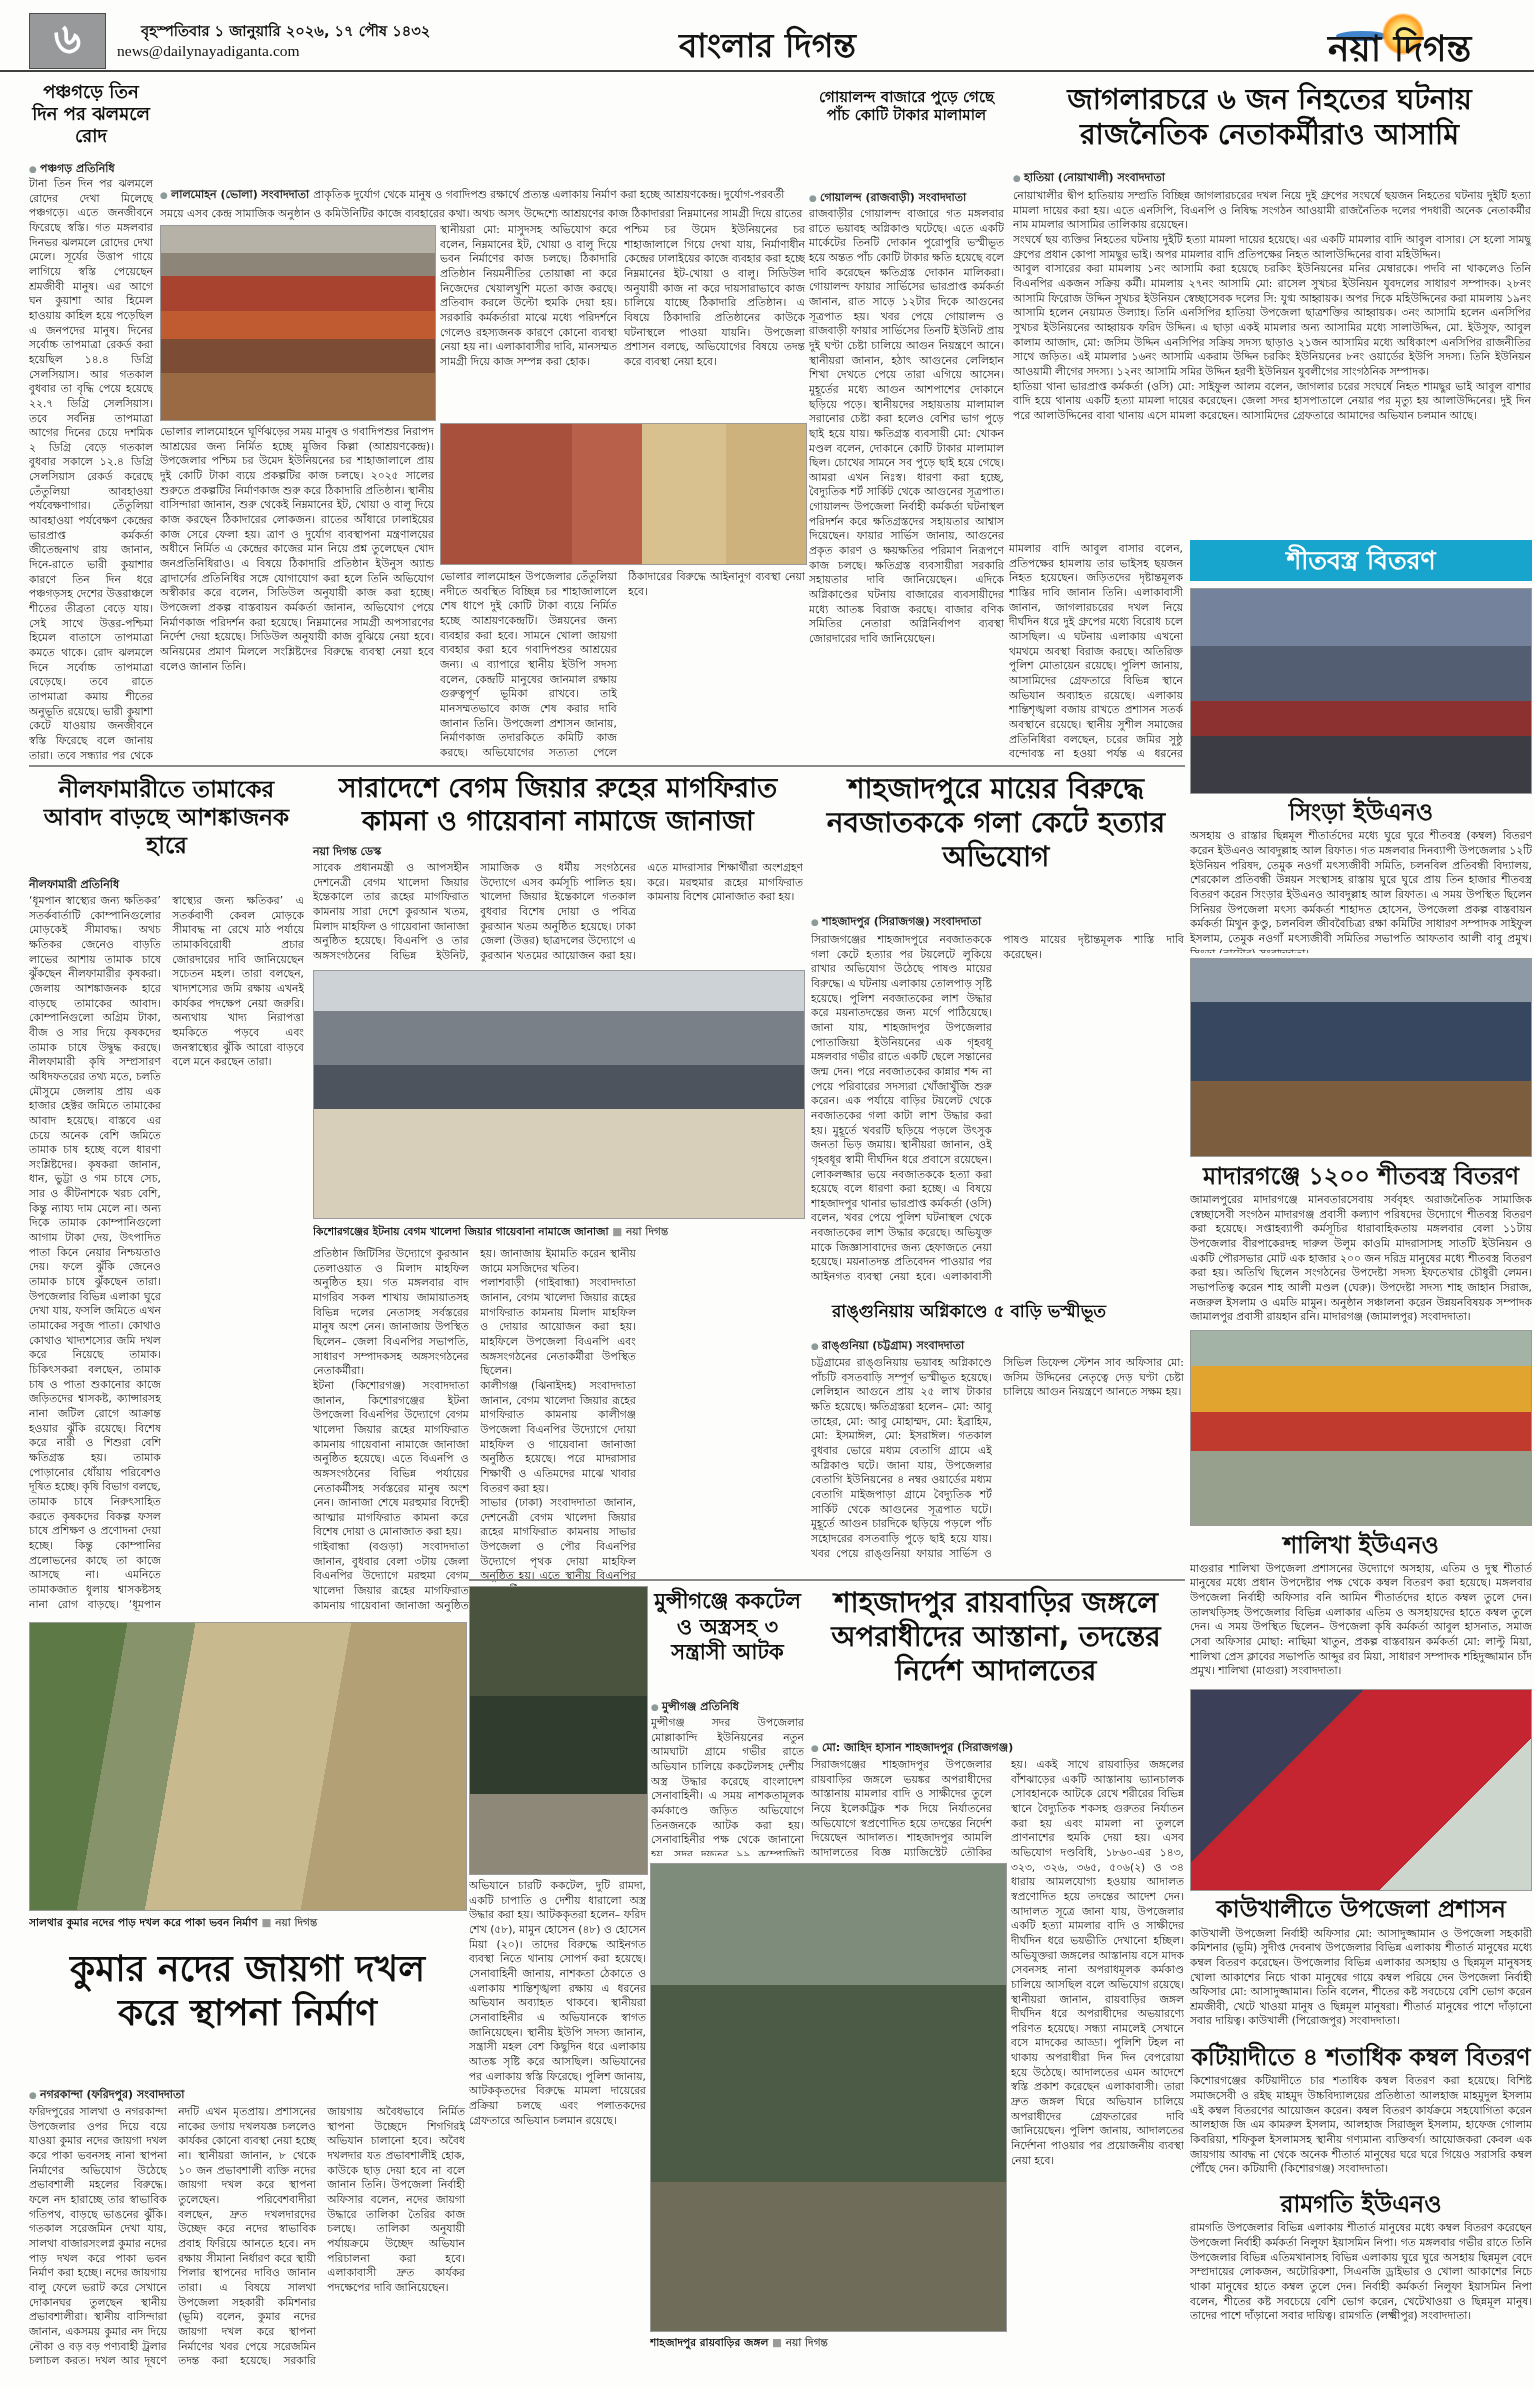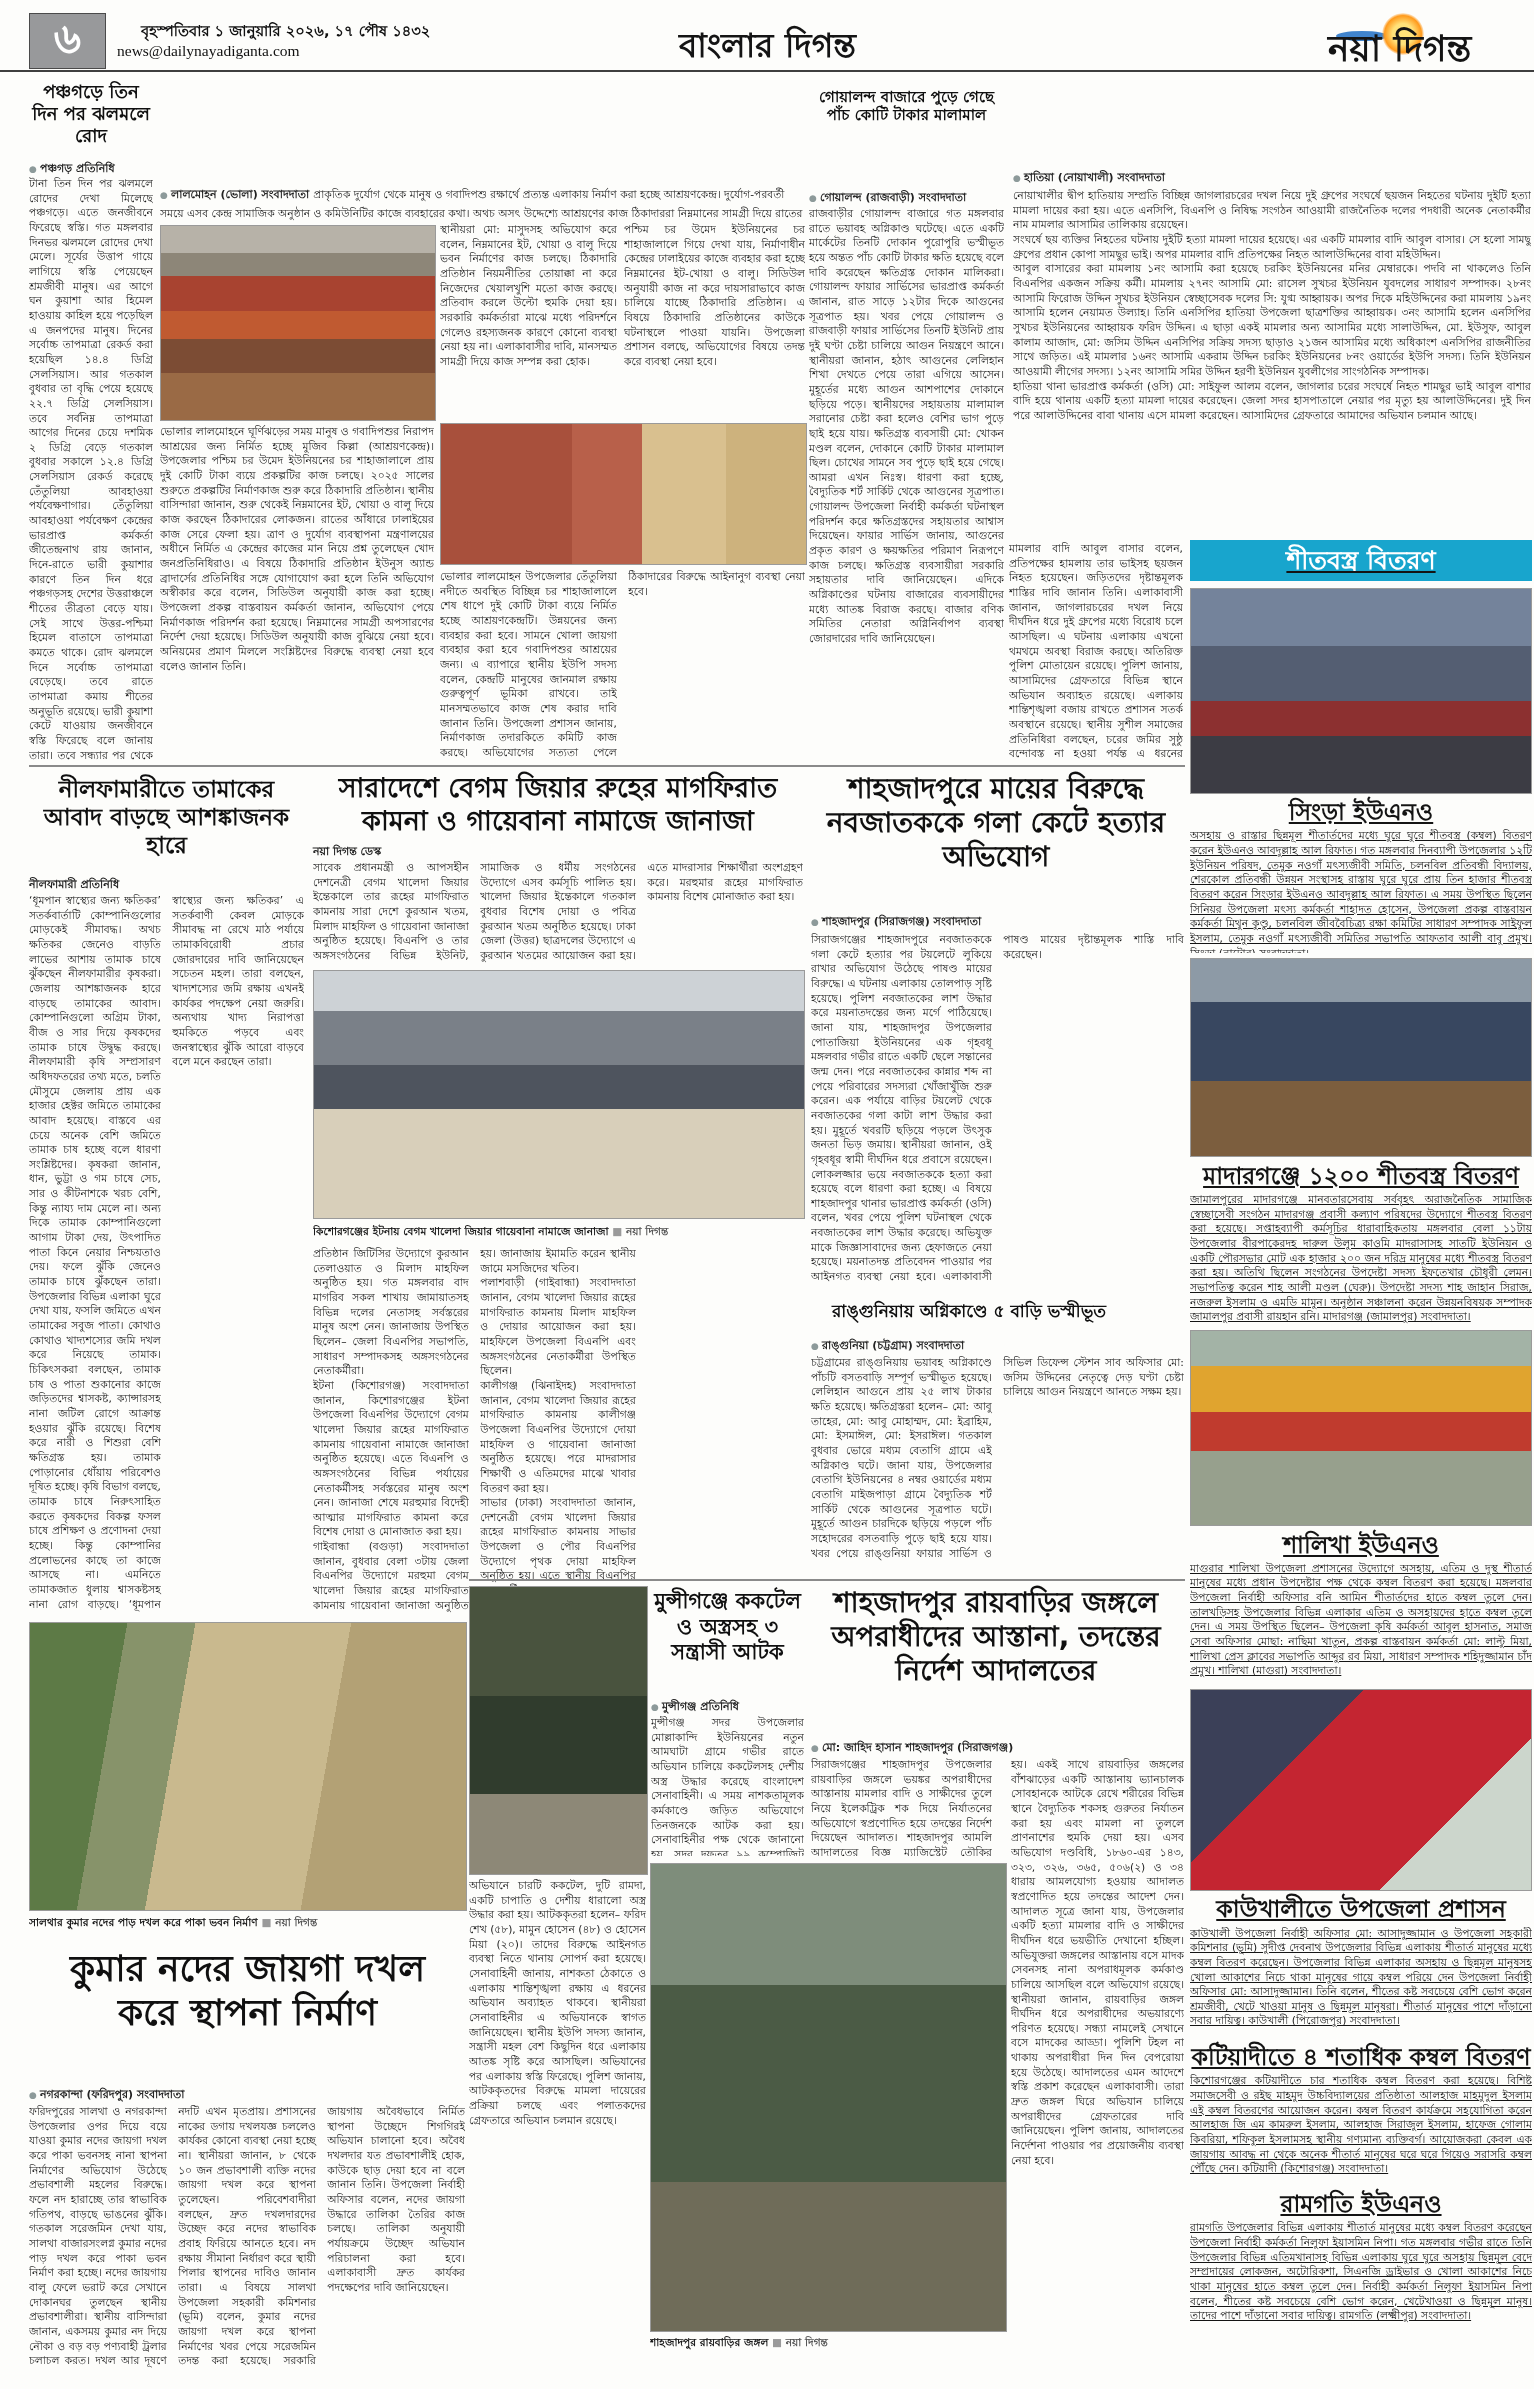--- a/index.html
+++ b/index.html
@@ -36,21 +36,21 @@
   .ph-brick{background:linear-gradient(90deg,#a8503c 0 36%,#b8604a 36% 55%,#d9c08f 55% 78%,#cdb27d 78% 100%);}
   .ph-janaza{background:linear-gradient(180deg,#cdd2d6 0 16%,#7a8088 16% 38%,#4e545e 38% 56%,#d8cfba 56% 100%);}
   .ph-s1{background:linear-gradient(180deg,#74839b 0 28%,#545e72 28% 55%,#8c3030 55% 72%,#3c3c44 72% 100%);}
   .ph-s2{background:linear-gradient(180deg,#8d9aa6 0 22%,#384760 22% 62%,#7c5e3e 62% 100%);}
   .ph-s3{background:linear-gradient(180deg,#a3b3a6 0 18%,#e0a42f 18% 42%,#c03b2e 42% 62%,#97a08d 62% 100%);}
   .ph-s4{background:linear-gradient(135deg,#3b4058 0 32%,#c42531 32% 72%,#ccd6cc 72% 100%);}
   .ph-river{background:linear-gradient(100deg,#5d7a46 0 20%,#87936a 20% 34%,#c9b98e 34% 66%,#b3a175 66% 100%);}
   .ph-jtall{background:linear-gradient(180deg,#49533e 0 38%,#303c2d 38% 72%,#8d8877 72% 100%);}
   .ph-tree{background:linear-gradient(180deg,#7e8d7b 0 26%,#4b5b45 26% 68%,#6f6c59 68% 100%);}
   
-  .sb-wrap{display:flex;flex-direction:column;text-decoration:underline;}
+  .sb-wrap{display:flex;flex-direction:column;}
   .sb-box{background:#18a5cd;color:#fff;font-size:25px;font-weight:bold;text-align:center;line-height:41px;height:41px;margin-bottom:6.5px;}
   .sb-title{font-size:23.6px;font-weight:bold;text-align:center;line-height:1.1;margin:3.3px 0 3.3px 0;}
   .sb-body{font-size:10.7px;line-height:1.37;text-align:justify;overflow:hidden;}
   .sb-photo{border:0.8px solid #9a9a9a;margin-bottom:3.3px;}
 </style>
 </head>
 <body>
 
 <div class="page">
 
@@ -79,20 +79,21 @@
   <div class="abs body-txt" style="left:440px;top:223px;width:177px;height:197px;">স্থানীয়রা মো: মাসুদসহ অভিযোগ করে বলেন, নিম্নমানের ইট, খোয়া ও বালু দিয়ে ভবন নির্মাণের কাজ চলছে। ঠিকাদারি প্রতিষ্ঠান নিয়মনীতির তোয়াক্কা না করে নিজেদের খেয়ালখুশি মতো কাজ করছে। প্রতিবাদ করলে উল্টো হুমকি দেয়া হয়। সরকারি কর্মকর্তারা মাঝে মধ্যে পরিদর্শনে গেলেও রহস্যজনক কারণে কোনো ব্যবস্থা নেয়া হয় না। এলাকাবাসীর দাবি, মানসম্মত সামগ্রী দিয়ে কাজ সম্পন্ন করা হোক।</div>
   <div class="abs body-txt" style="left:624px;top:223px;width:181px;height:197px;">পশ্চিম চর উমেদ ইউনিয়নের চর শাহাজালালে গিয়ে দেখা যায়, নির্মাণাধীন কেন্দ্রের ঢালাইয়ের কাজে ব্যবহার করা হচ্ছে নিম্নমানের ইট-খোয়া ও বালু। সিডিউল অনুযায়ী কাজ না করে দায়সারাভাবে কাজ চালিয়ে যাচ্ছে ঠিকাদারি প্রতিষ্ঠান। এ বিষয়ে ঠিকাদারি প্রতিষ্ঠানের কাউকে ঘটনাস্থলে পাওয়া যায়নি। উপজেলা প্রশাসন বলছে, অভিযোগের বিষয়ে তদন্ত করে ব্যবস্থা নেয়া হবে।</div>
   <div class="abs body-txt" style="left:160px;top:425px;width:274px;height:335px;">ভোলার লালমোহনে ঘূর্ণিঝড়ের সময় মানুষ ও গবাদিপশুর নিরাপদ আশ্রয়ের জন্য নির্মিত হচ্ছে মুজিব কিল্লা (আশ্রয়ণকেন্দ্র)। উপজেলার পশ্চিম চর উমেদ ইউনিয়নের চর শাহাজালালে প্রায় দুই কোটি টাকা ব্যয়ে প্রকল্পটির কাজ চলছে। ২০২৫ সালের শুরুতে প্রকল্পটির নির্মাণকাজ শুরু করে ঠিকাদারি প্রতিষ্ঠান। স্থানীয় বাসিন্দারা জানান, শুরু থেকেই নিম্নমানের ইট, খোয়া ও বালু দিয়ে কাজ করছেন ঠিকাদারের লোকজন। রাতের আঁধারে ঢালাইয়ের কাজ সেরে ফেলা হয়। ত্রাণ ও দুর্যোগ ব্যবস্থাপনা মন্ত্রণালয়ের অধীনে নির্মিত এ কেন্দ্রের কাজের মান নিয়ে প্রশ্ন তুলেছেন খোদ জনপ্রতিনিধিরাও। এ বিষয়ে ঠিকাদারি প্রতিষ্ঠান ইউনুস অ্যান্ড ব্রাদার্সের প্রতিনিধির সঙ্গে যোগাযোগ করা হলে তিনি অভিযোগ অস্বীকার করে বলেন, সিডিউল অনুযায়ী কাজ করা হচ্ছে। উপজেলা প্রকল্প বাস্তবায়ন কর্মকর্তা জানান, অভিযোগ পেয়ে নির্মাণকাজ পরিদর্শন করা হয়েছে। নিম্নমানের সামগ্রী অপসারণের নির্দেশ দেয়া হয়েছে। সিডিউল অনুযায়ী কাজ বুঝিয়ে নেয়া হবে। অনিয়মের প্রমাণ মিললে সংশ্লিষ্টদের বিরুদ্ধে ব্যবস্থা নেয়া হবে বলেও জানান তিনি।</div>
   <div class="abs photo ph-brick" style="left:440px;top:423px;width:365px;height:140px;"></div>
   <div class="abs body-txt cols2" style="left:440px;top:570px;width:365px;height:191px;">ভোলার লালমোহন উপজেলার তেঁতুলিয়া নদীতে অবস্থিত বিচ্ছিন্ন চর শাহাজালালে শেষ ধাপে দুই কোটি টাকা ব্যয়ে নির্মিত হচ্ছে আশ্রয়ণকেন্দ্রটি। উন্নয়নের জন্য ব্যবহার করা হবে। সামনে খোলা জায়গা ব্যবহার করা হবে গবাদিপশুর আশ্রয়ের জন্য। এ ব্যাপারে স্থানীয় ইউপি সদস্য বলেন, কেন্দ্রটি মানুষের জানমাল রক্ষায় গুরুত্বপূর্ণ ভূমিকা রাখবে। তাই মানসম্মতভাবে কাজ শেষ করার দাবি জানান তিনি। উপজেলা প্রশাসন জানায়, নির্মাণকাজ তদারকিতে কমিটি কাজ করছে। অভিযোগের সত্যতা পেলে ঠিকাদারের বিরুদ্ধে আইনানুগ ব্যবস্থা নেয়া হবে।</div>
 
   <div class="abs hl" style="left:809px;top:88px;width:195px;font-size:15px;">গোয়ালন্দ বাজারে পুড়ে গেছে পাঁচ কোটি টাকার মালামাল</div>
   <div class="abs byline" style="left:809px;top:189px;width:195px;">গোয়ালন্দ (রাজবাড়ী) সংবাদদাতা</div>
   <div class="abs body-txt" style="left:809px;top:207px;width:195px;height:554px;">রাজবাড়ীর গোয়ালন্দ বাজারে গত মঙ্গলবার রাতে ভয়াবহ অগ্নিকাণ্ড ঘটেছে। এতে একটি মার্কেটের তিনটি দোকান পুরোপুরি ভস্মীভূত হয়ে অন্তত পাঁচ কোটি টাকার ক্ষতি হয়েছে বলে দাবি করেছেন ক্ষতিগ্রস্ত দোকান মালিকরা। গোয়ালন্দ ফায়ার সার্ভিসের ভারপ্রাপ্ত কর্মকর্তা জানান, রাত সাড়ে ১২টার দিকে আগুনের সূত্রপাত হয়। খবর পেয়ে গোয়ালন্দ ও রাজবাড়ী ফায়ার সার্ভিসের তিনটি ইউনিট প্রায় দুই ঘণ্টা চেষ্টা চালিয়ে আগুন নিয়ন্ত্রণে আনে। স্থানীয়রা জানান, হঠাৎ আগুনের লেলিহান শিখা দেখতে পেয়ে তারা এগিয়ে আসেন। মুহূর্তের মধ্যে আগুন আশপাশের দোকানে ছড়িয়ে পড়ে। স্থানীয়দের সহায়তায় মালামাল সরানোর চেষ্টা করা হলেও বেশির ভাগ পুড়ে ছাই হয়ে যায়। ক্ষতিগ্রস্ত ব্যবসায়ী মো: খোকন মণ্ডল বলেন, দোকানে কোটি টাকার মালামাল ছিল। চোখের সামনে সব পুড়ে ছাই হয়ে গেছে। আমরা এখন নিঃস্ব। ধারণা করা হচ্ছে, বৈদ্যুতিক শর্ট সার্কিট থেকে আগুনের সূত্রপাত। গোয়ালন্দ উপজেলা নির্বাহী কর্মকর্তা ঘটনাস্থল পরিদর্শন করে ক্ষতিগ্রস্তদের সহায়তার আশ্বাস দিয়েছেন। ফায়ার সার্ভিস জানায়, আগুনের প্রকৃত কারণ ও ক্ষয়ক্ষতির পরিমাণ নিরূপণে কাজ চলছে। ক্ষতিগ্রস্ত ব্যবসায়ীরা সরকারি সহায়তার দাবি জানিয়েছেন। এদিকে অগ্নিকাণ্ডের ঘটনায় বাজারের ব্যবসায়ীদের মধ্যে আতঙ্ক বিরাজ করছে। বাজার বণিক সমিতির নেতারা অগ্নিনির্বাপণ ব্যবস্থা জোরদারের দাবি জানিয়েছেন।</div>
 
+  <div class="abs hl" style="left:1009px;top:83px;width:521px;font-size:28.5px;">জাগলারচরে ৬ জন নিহতের ঘটনায় রাজনৈতিক নেতাকর্মীরাও আসামি</div>
   <div class="abs byline" style="left:1013px;top:169px;">হাতিয়া (নোয়াখালী) সংবাদদাতা</div>
   <div class="abs body-txt" style="left:1013px;top:189px;width:518px;height:347px;">নোয়াখালীর দ্বীপ হাতিয়ায় সম্প্রতি বিচ্ছিন্ন জাগলারচরের দখল নিয়ে দুই গ্রুপের সংঘর্ষে ছয়জন নিহতের ঘটনায় দুইটি হত্যা মামলা দায়ের করা হয়। এতে এনসিপি, বিএনপি ও নিষিদ্ধ সংগঠন আওয়ামী রাজনৈতিক দলের পদধারী অনেক নেতাকর্মীর নাম মামলার আসামির তালিকায় রয়েছেন।
 সংঘর্ষে ছয় ব্যক্তির নিহতের ঘটনায় দুইটি হত্যা মামলা দায়ের হয়েছে। এর একটি মামলার বাদি আবুল বাসার। সে হলো সামছু গ্রুপের প্রধান কোপা সামছুর ভাই। অপর মামলার বাদি প্রতিপক্ষের নিহত আলাউদ্দিনের বাবা মহিউদ্দিন।
 আবুল বাসারের করা মামলায় ১নং আসামি করা হয়েছে চরকিং ইউনিয়নের মনির মেম্বারকে। পদবি না থাকলেও তিনি বিএনপির একজন সক্রিয় কর্মী। মামলায় ২৭নং আসামি মো: রাসেল সুখচর ইউনিয়ন যুবদলের সাধারণ সম্পাদক। ২৮নং আসামি ফিরোজ উদ্দিন সুখচর ইউনিয়ন স্বেচ্ছাসেবক দলের সি: যুগ্ম আহ্বায়ক। অপর দিকে মহিউদ্দিনের করা মামলায় ১৯নং আসামি হলেন নেয়ামত উল্যাহ। তিনি এনসিপির হাতিয়া উপজেলা ছাত্রশক্তির আহ্বায়ক। ৩নং আসামি হলেন এনসিপির সুখচর ইউনিয়নের আহ্বায়ক ফরিদ উদ্দিন। এ ছাড়া একই মামলার অন্য আসামির মধ্যে সালাউদ্দিন, মো. ইউসুফ, আবুল কালাম আজাদ, মো: জসিম উদ্দিন এনসিপির সক্রিয় সদস্য ছাড়াও ২১জন আসামির মধ্যে অধিকাংশ এনসিপির রাজনীতির সাথে জড়িত। এই মামলার ১৬নং আসামি একরাম উদ্দিন চরকিং ইউনিয়নের ৮নং ওয়ার্ডের ইউপি সদস্য। তিনি ইউনিয়ন আওয়ামী লীগের সদস্য। ১২নং আসামি সমির উদ্দিন হরণী ইউনিয়ন যুবলীগের সাংগঠনিক সম্পাদক।
 হাতিয়া থানা ভারপ্রাপ্ত কর্মকর্তা (ওসি) মো: সাইফুল আলম বলেন, জাগলার চরের সংঘর্ষে নিহত শামছুর ভাই আবুল বাশার বাদি হয়ে থানায় একটি হত্যা মামলা দায়ের করেছেন। জেলা সদর হাসপাতালে নেয়ার পর মৃত্যু হয় আলাউদ্দিনের। দুই দিন পরে আলাউদ্দিনের বাবা থানায় এসে মামলা করেছেন। আসামিদের গ্রেফতারে আমাদের অভিযান চলমান আছে।</div>
   <div class="abs body-txt" style="left:1009px;top:542px;width:174px;height:218px;">মামলার বাদি আবুল বাসার বলেন, প্রতিপক্ষের হামলায় তার ভাইসহ ছয়জন নিহত হয়েছেন। জড়িতদের দৃষ্টান্তমূলক শাস্তির দাবি জানান তিনি। এলাকাবাসী জানান, জাগলারচরের দখল নিয়ে দীর্ঘদিন ধরে দুই গ্রুপের মধ্যে বিরোধ চলে আসছিল। এ ঘটনায় এলাকায় এখনো থমথমে অবস্থা বিরাজ করছে। অতিরিক্ত পুলিশ মোতায়েন রয়েছে। পুলিশ জানায়, আসামিদের গ্রেফতারে বিভিন্ন স্থানে অভিযান অব্যাহত রয়েছে। এলাকায় শান্তিশৃঙ্খলা বজায় রাখতে প্রশাসন সতর্ক অবস্থানে রয়েছে। স্থানীয় সুশীল সমাজের প্রতিনিধিরা বলছেন, চরের জমির সুষ্ঠু বন্দোবস্ত না হওয়া পর্যন্ত এ ধরনের সংঘাত বন্ধ হবে না।</div>
 
   <div class="abs sb-wrap" style="left:1190px;top:540px;width:342px;height:1842px;">
     <div class="sb-box">শীতবস্ত্র বিতরণ</div>
     <div class="sb-photo ph-s1" style="height:204px;"></div>

